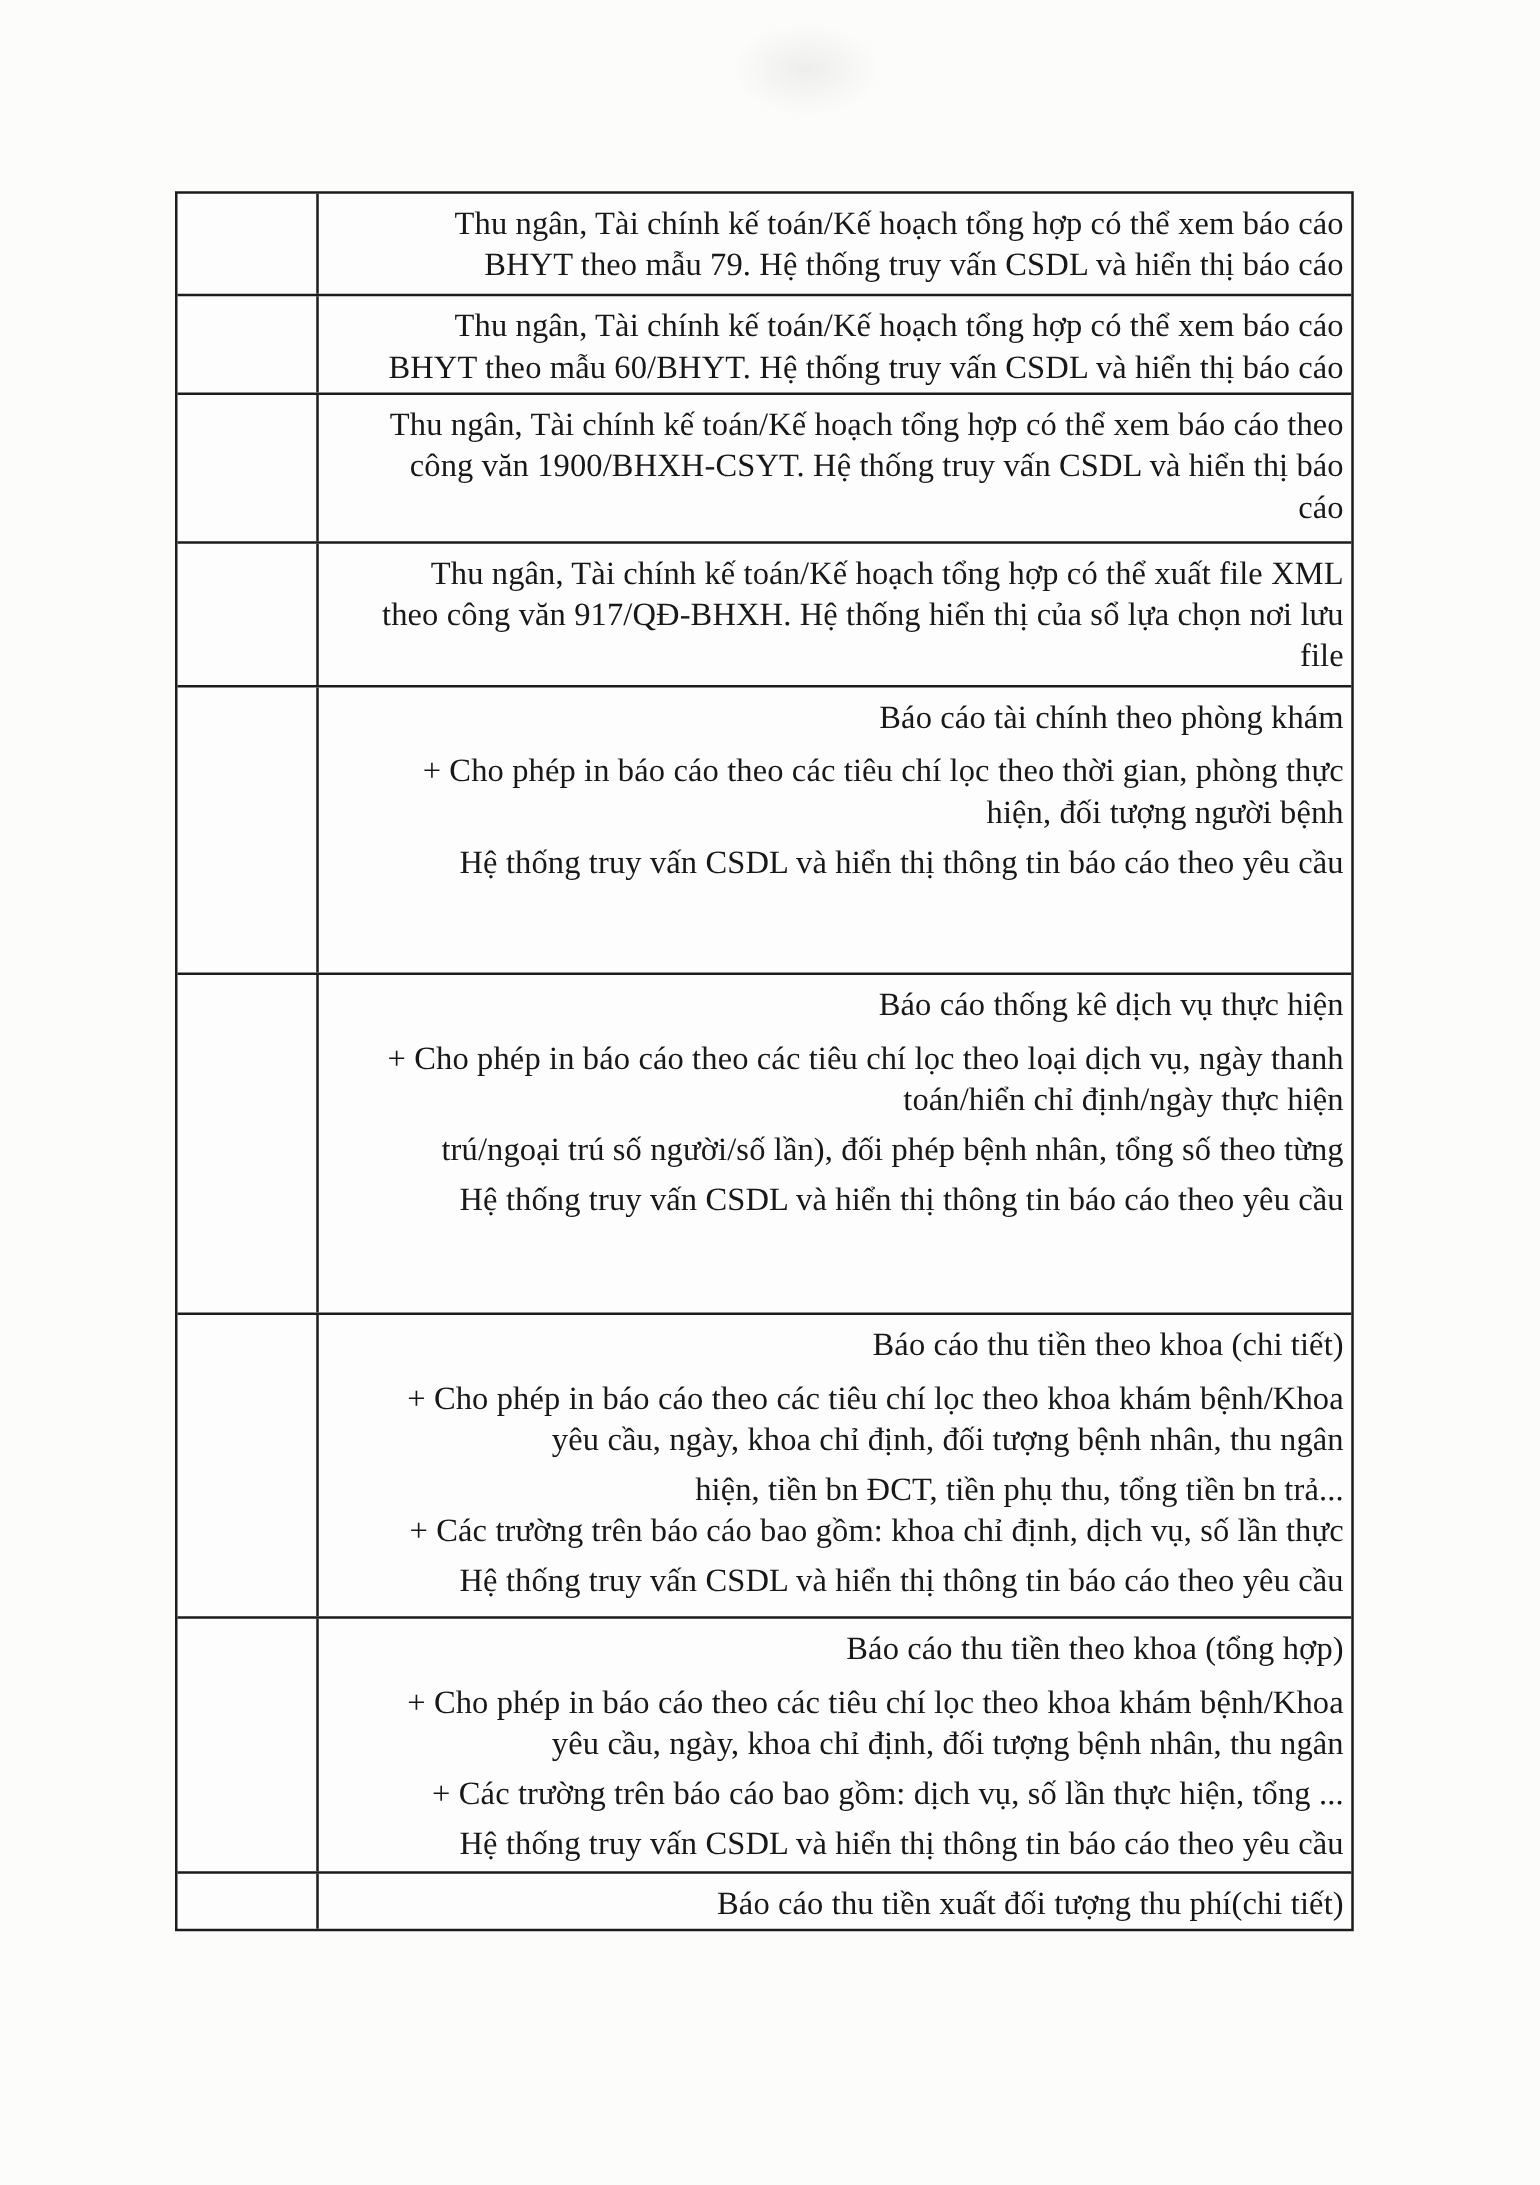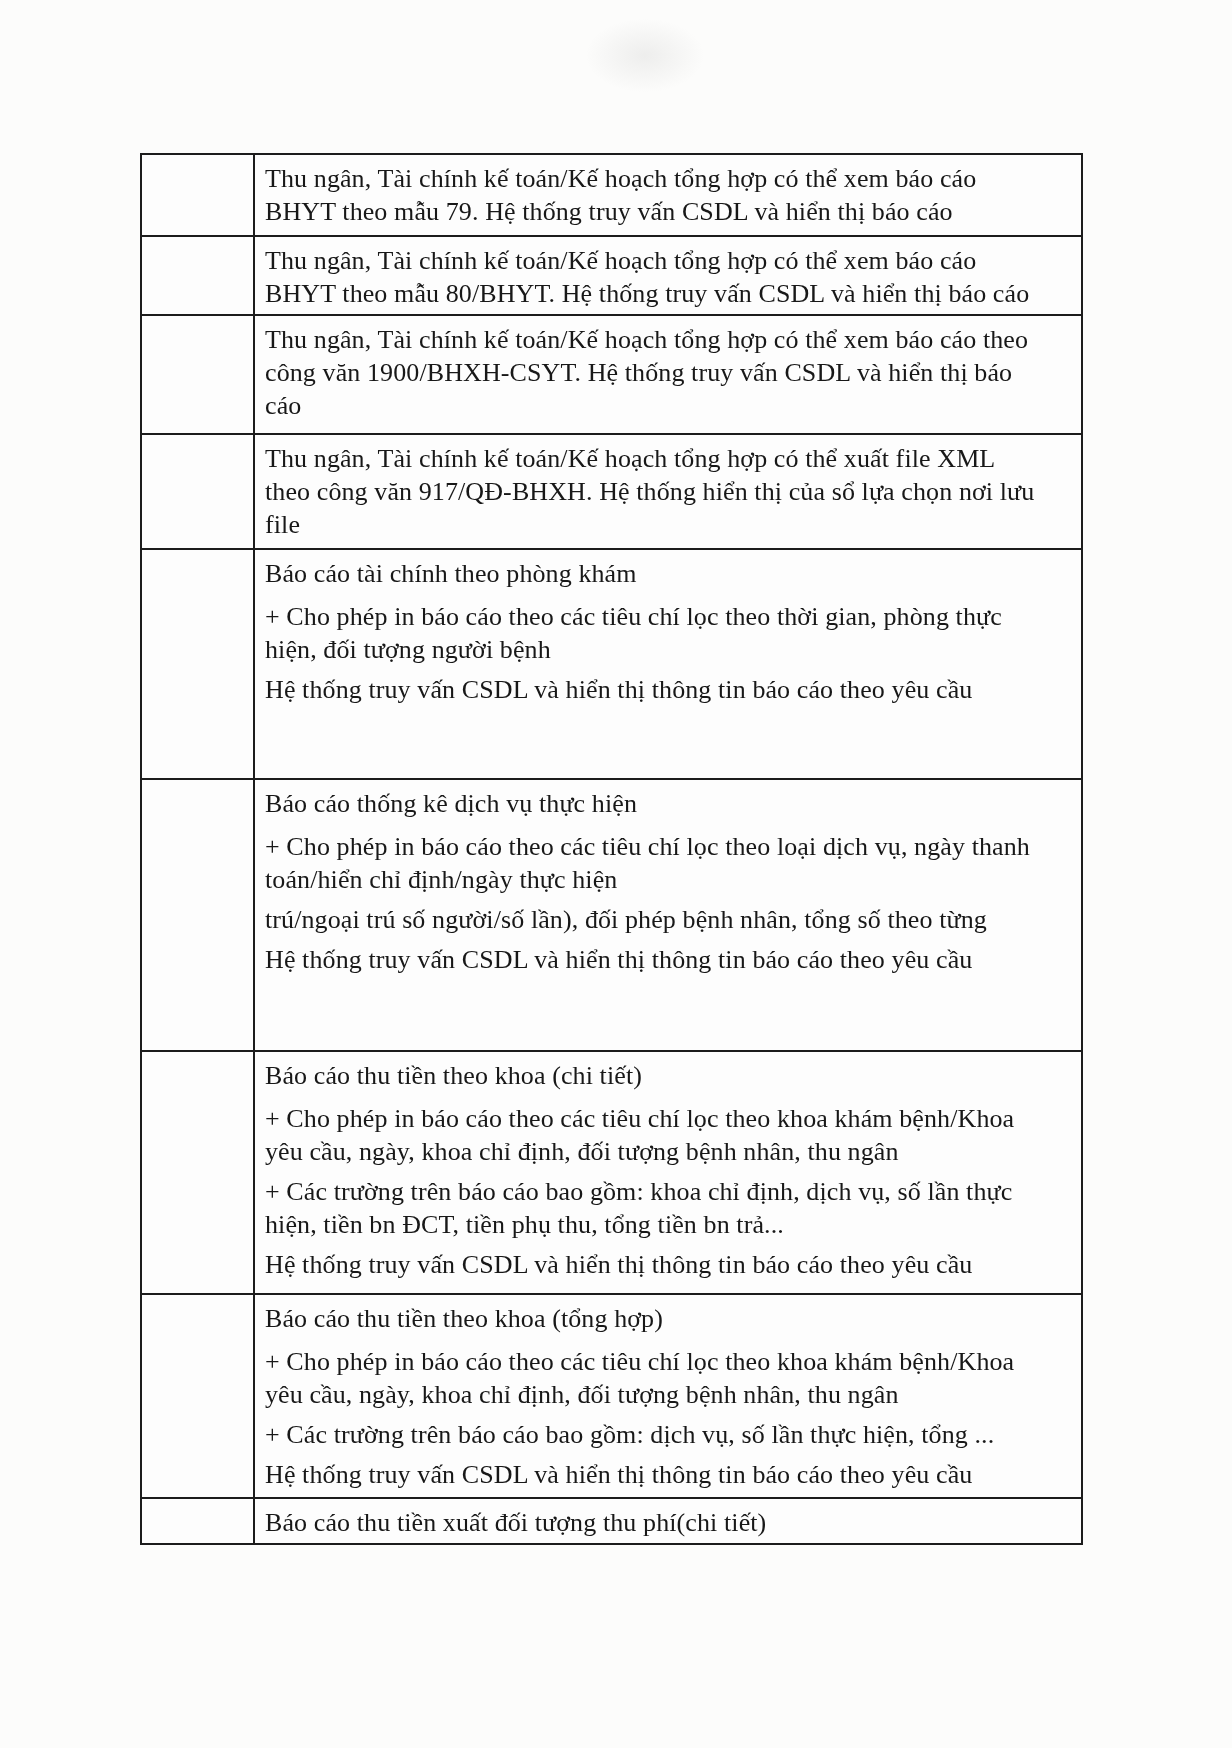--- a/index.html
+++ b/index.html
@@ -47,20 +47,21 @@
   }
   .cell-right {
     flex: 1 1 auto;
     padding: 7px 6px 4px 10px;
     box-sizing: border-box;
     min-width: 0;
   }
   .para {
     margin: 0 0 7px 0;
     padding: 0;
+    text-align: right;
   }
   .para.para-title {
     margin-bottom: 10px;
   }
   .cell-right .para:last-child {
     margin-bottom: 0;
   }
   .line {
     display: block;
     font-size: 26px;
@@ -84,21 +85,21 @@
         <span class="line">BHYT theo mẫu 79. Hệ thống truy vấn CSDL và hiển thị báo cáo</span>
       </p>
     </div>
   </div>
 
   <div class="row" style="min-height:79px">
     <div class="cell-left"></div>
     <div class="cell-right">
       <p class="para">
         <span class="line">Thu ngân, Tài chính kế toán/Kế hoạch tổng hợp có thể xem báo cáo</span>
-        <span class="line">BHYT theo mẫu 80/BHYT. Hệ thống truy vấn CSDL và hiển thị báo cáo</span>
+        <span class="line">BHYT theo mẫu 60/BHYT. Hệ thống truy vấn CSDL và hiển thị báo cáo</span>
       </p>
     </div>
   </div>
 
   <div class="row" style="min-height:119px">
     <div class="cell-left"></div>
     <div class="cell-right">
       <p class="para">
         <span class="line">Thu ngân, Tài chính kế toán/Kế hoạch tổng hợp có thể xem báo cáo theo</span>
         <span class="line">công văn 1900/BHXH-CSYT. Hệ thống truy vấn CSDL và hiển thị báo</span>
@@ -157,22 +158,22 @@
     <div class="cell-left"></div>
     <div class="cell-right">
       <p class="para para-title">
         <span class="line">Báo cáo thu tiền theo khoa (chi tiết)</span>
       </p>
       <p class="para">
         <span class="line">+ Cho phép in báo cáo theo các tiêu chí lọc theo khoa khám bệnh/Khoa</span>
         <span class="line">yêu cầu, ngày, khoa chỉ định, đối tượng bệnh nhân, thu ngân</span>
       </p>
       <p class="para">
+        <span class="line">hiện, tiền bn ĐCT, tiền phụ thu, tổng tiền bn trả...</span>
         <span class="line">+ Các trường trên báo cáo bao gồm: khoa chỉ định, dịch vụ, số lần thực</span>
-        <span class="line">hiện, tiền bn ĐCT, tiền phụ thu, tổng tiền bn trả...</span>
       </p>
       <p class="para">
         <span class="line">Hệ thống truy vấn CSDL và hiển thị thông tin báo cáo theo yêu cầu</span>
       </p>
     </div>
   </div>
 
   <div class="row" style="min-height:204px">
     <div class="cell-left"></div>
     <div class="cell-right">

